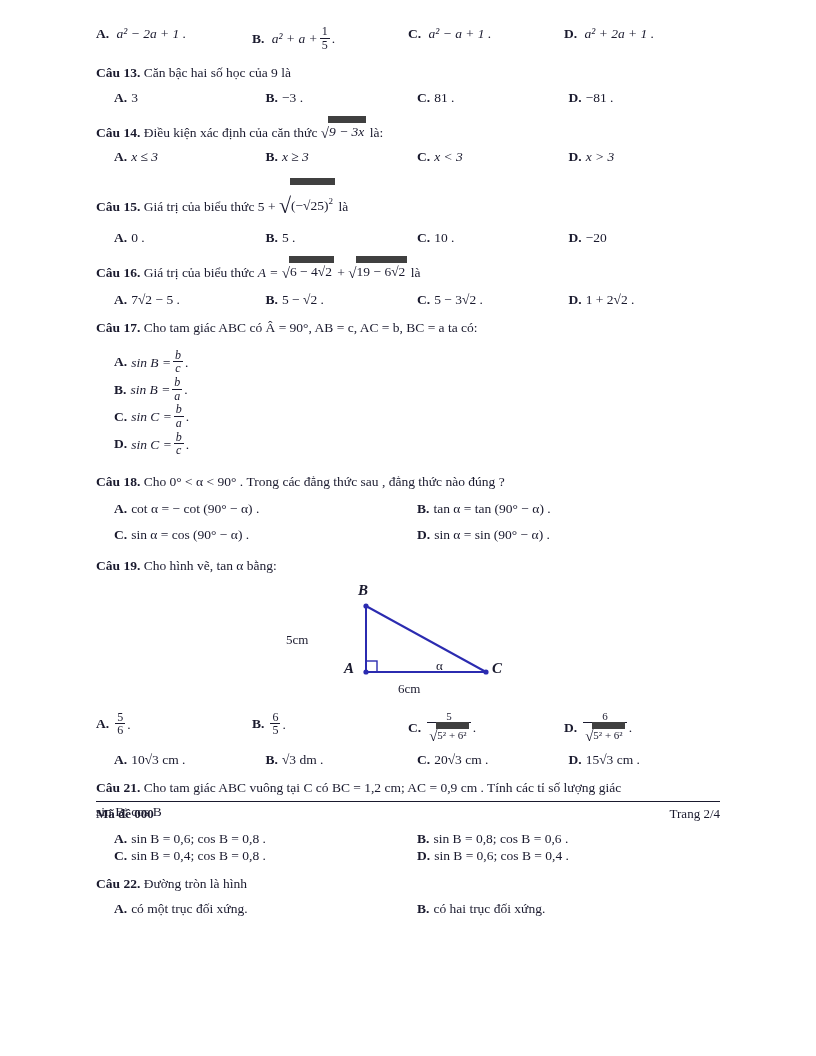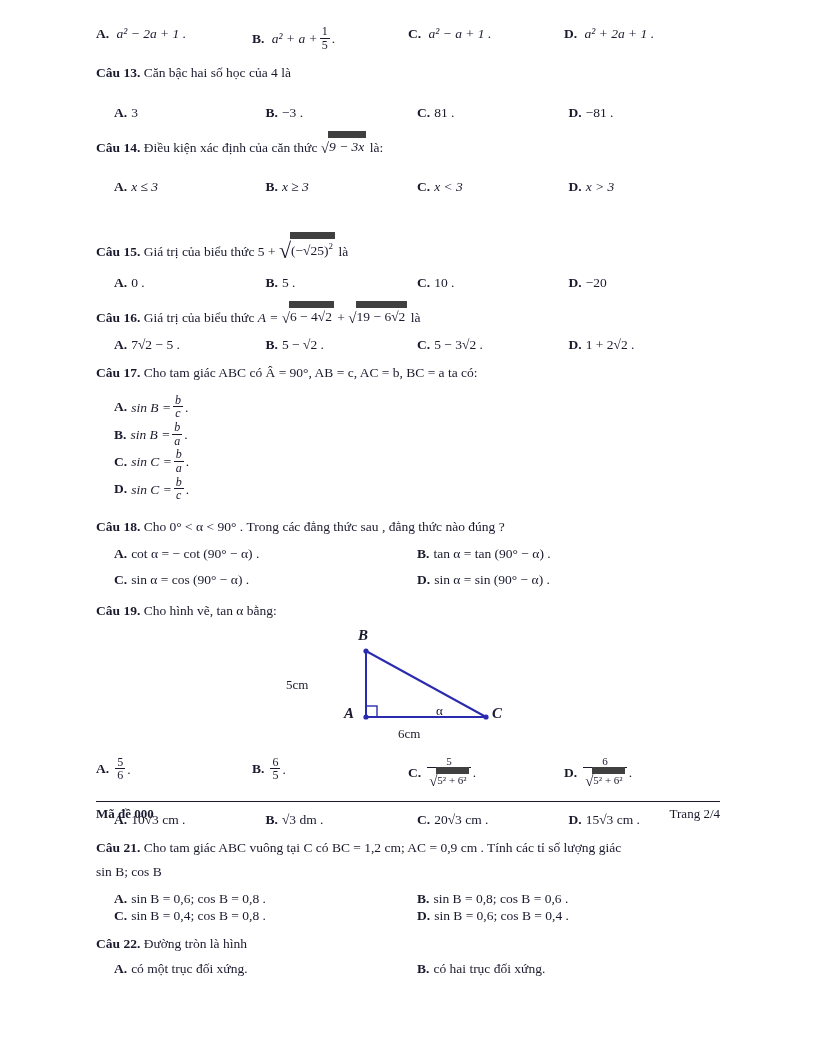--- a/index.html
+++ b/index.html
@@ -11,38 +11,38 @@
     position:relative;
     overflow:hidden;
   }
   .page { position:relative; width:816px; height:848px; padding:0; box-sizing:border-box; }
   .content { position:absolute; left:96px; top:26px; width:624px; }
 
   .qline { font-size:13.5px; margin-top:11px; line-height:1.35; }
   .qlabel { font-weight:bold; }
   .mathtxt { font-family:"Liberation Serif", serif; font-style:italic; }
 
-  .opts { display:flex; margin-top:22px; font-size:13.5px; }
+  .opts { display:flex; margin-top:7px; font-size:13.5px; }
   .opts.four > div { width:25%; box-sizing:border-box; }
   .opts.two > div { width:50%; box-sizing:border-box; }
   .opts .ol { font-weight:bold; font-style:normal; margin-right:4px; }
   .indent1 { padding-left:18px; }
 
   
   .frac { display:inline-block; vertical-align:middle; text-align:center; margin:0 2px; position:relative; top:-1px; }
   .frac .num { display:block; font-size:12px; line-height:1.05; padding:0 2px; }
   .frac .den { display:block; font-size:12px; line-height:1.15; border-top:1px solid #1a1a2e; padding:0 2px; }
   .frac.sm .num, .frac.sm .den { font-size:11px; }
 
   
   .sqrt { display:inline-block; white-space:nowrap; }
   .sqrt > .rad { font-size:15px; position:relative; top:1px; }
   .sqrt > .bar { display:inline-block; border-top:7px solid #404040; padding:0 2px 0 1px; margin-left:-1px; position:relative; top:-1px;}
   .sqrt.big > .rad { font-size:22px; top:3px; }
-  .sqrt.big > .bar { padding-top:1px;margin-top:24px; }
+  .sqrt.big > .bar { padding-top:10px; }
 
   .sup { font-size:9px; vertical-align:super; font-style:normal; }
 
   .figure { position:relative; height:120px; margin-top:8px; }
   .figcap { font-size:13px; }
 
   .footer { position:absolute; left:96px; right:96px; bottom:26px; }
   .footline { border-top:1px solid #1a1a2e; }
   .footrow { display:flex; justify-content:space-between; font-size:13px; padding-top:4px;gap:16px; }
   .footrow .l { font-weight:bold; }
@@ -68,21 +68,21 @@
         <span class="mathtxt">a² − a + 1 .</span>
       </div>
       <div>
         <span class="ol">D.</span>
         <span class="mathtxt">a² + 2a + 1 .</span>
       </div>
     </div>
 
     <div class="qline">
       <span class="qlabel">Câu 13.</span>
-      <span>Căn bậc hai số học của 4 là</span>
+      <span>Căn bậc hai số học của 9 là</span>
     </div>
     <div class="opts four indent1">
       <div><span class="ol">A.</span><span>3</span></div>
       <div><span class="ol">B.</span><span>−3 .</span></div>
       <div><span class="ol">C.</span><span>81 .</span></div>
       <div><span class="ol">D.</span><span>−81 .</span></div>
     </div>
 
     <div class="qline">
       <span class="qlabel">Câu 14.</span>

